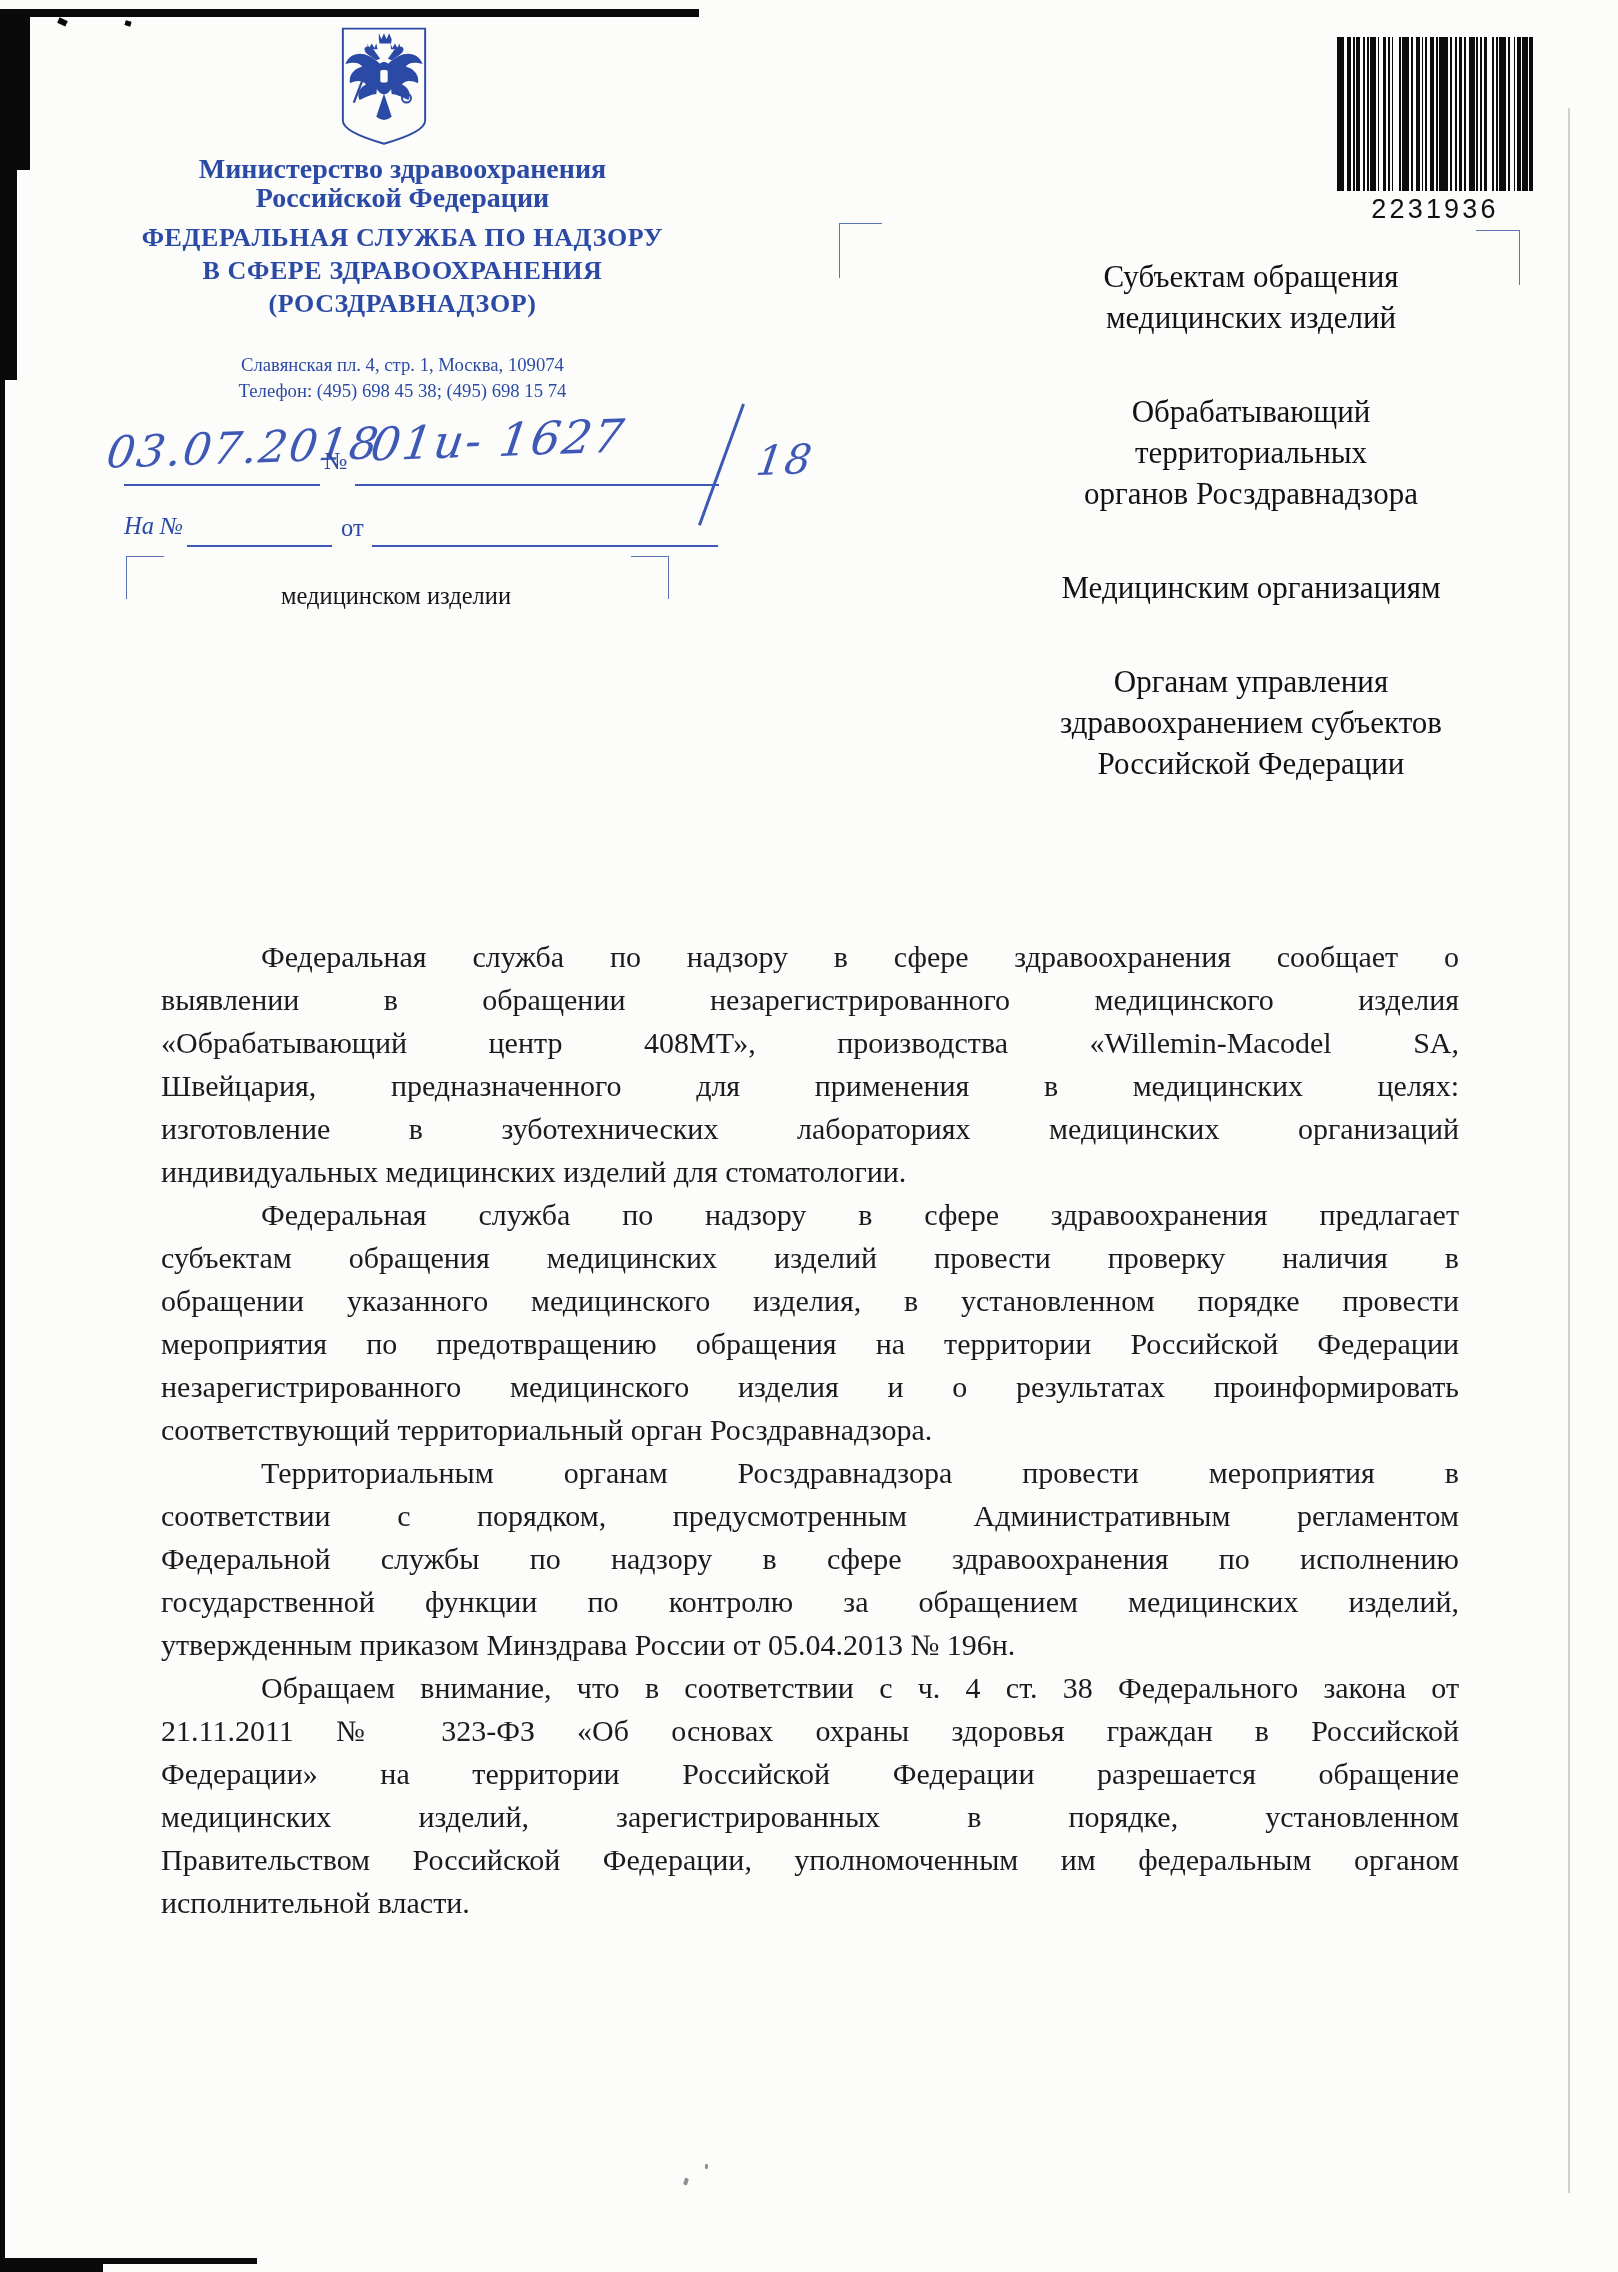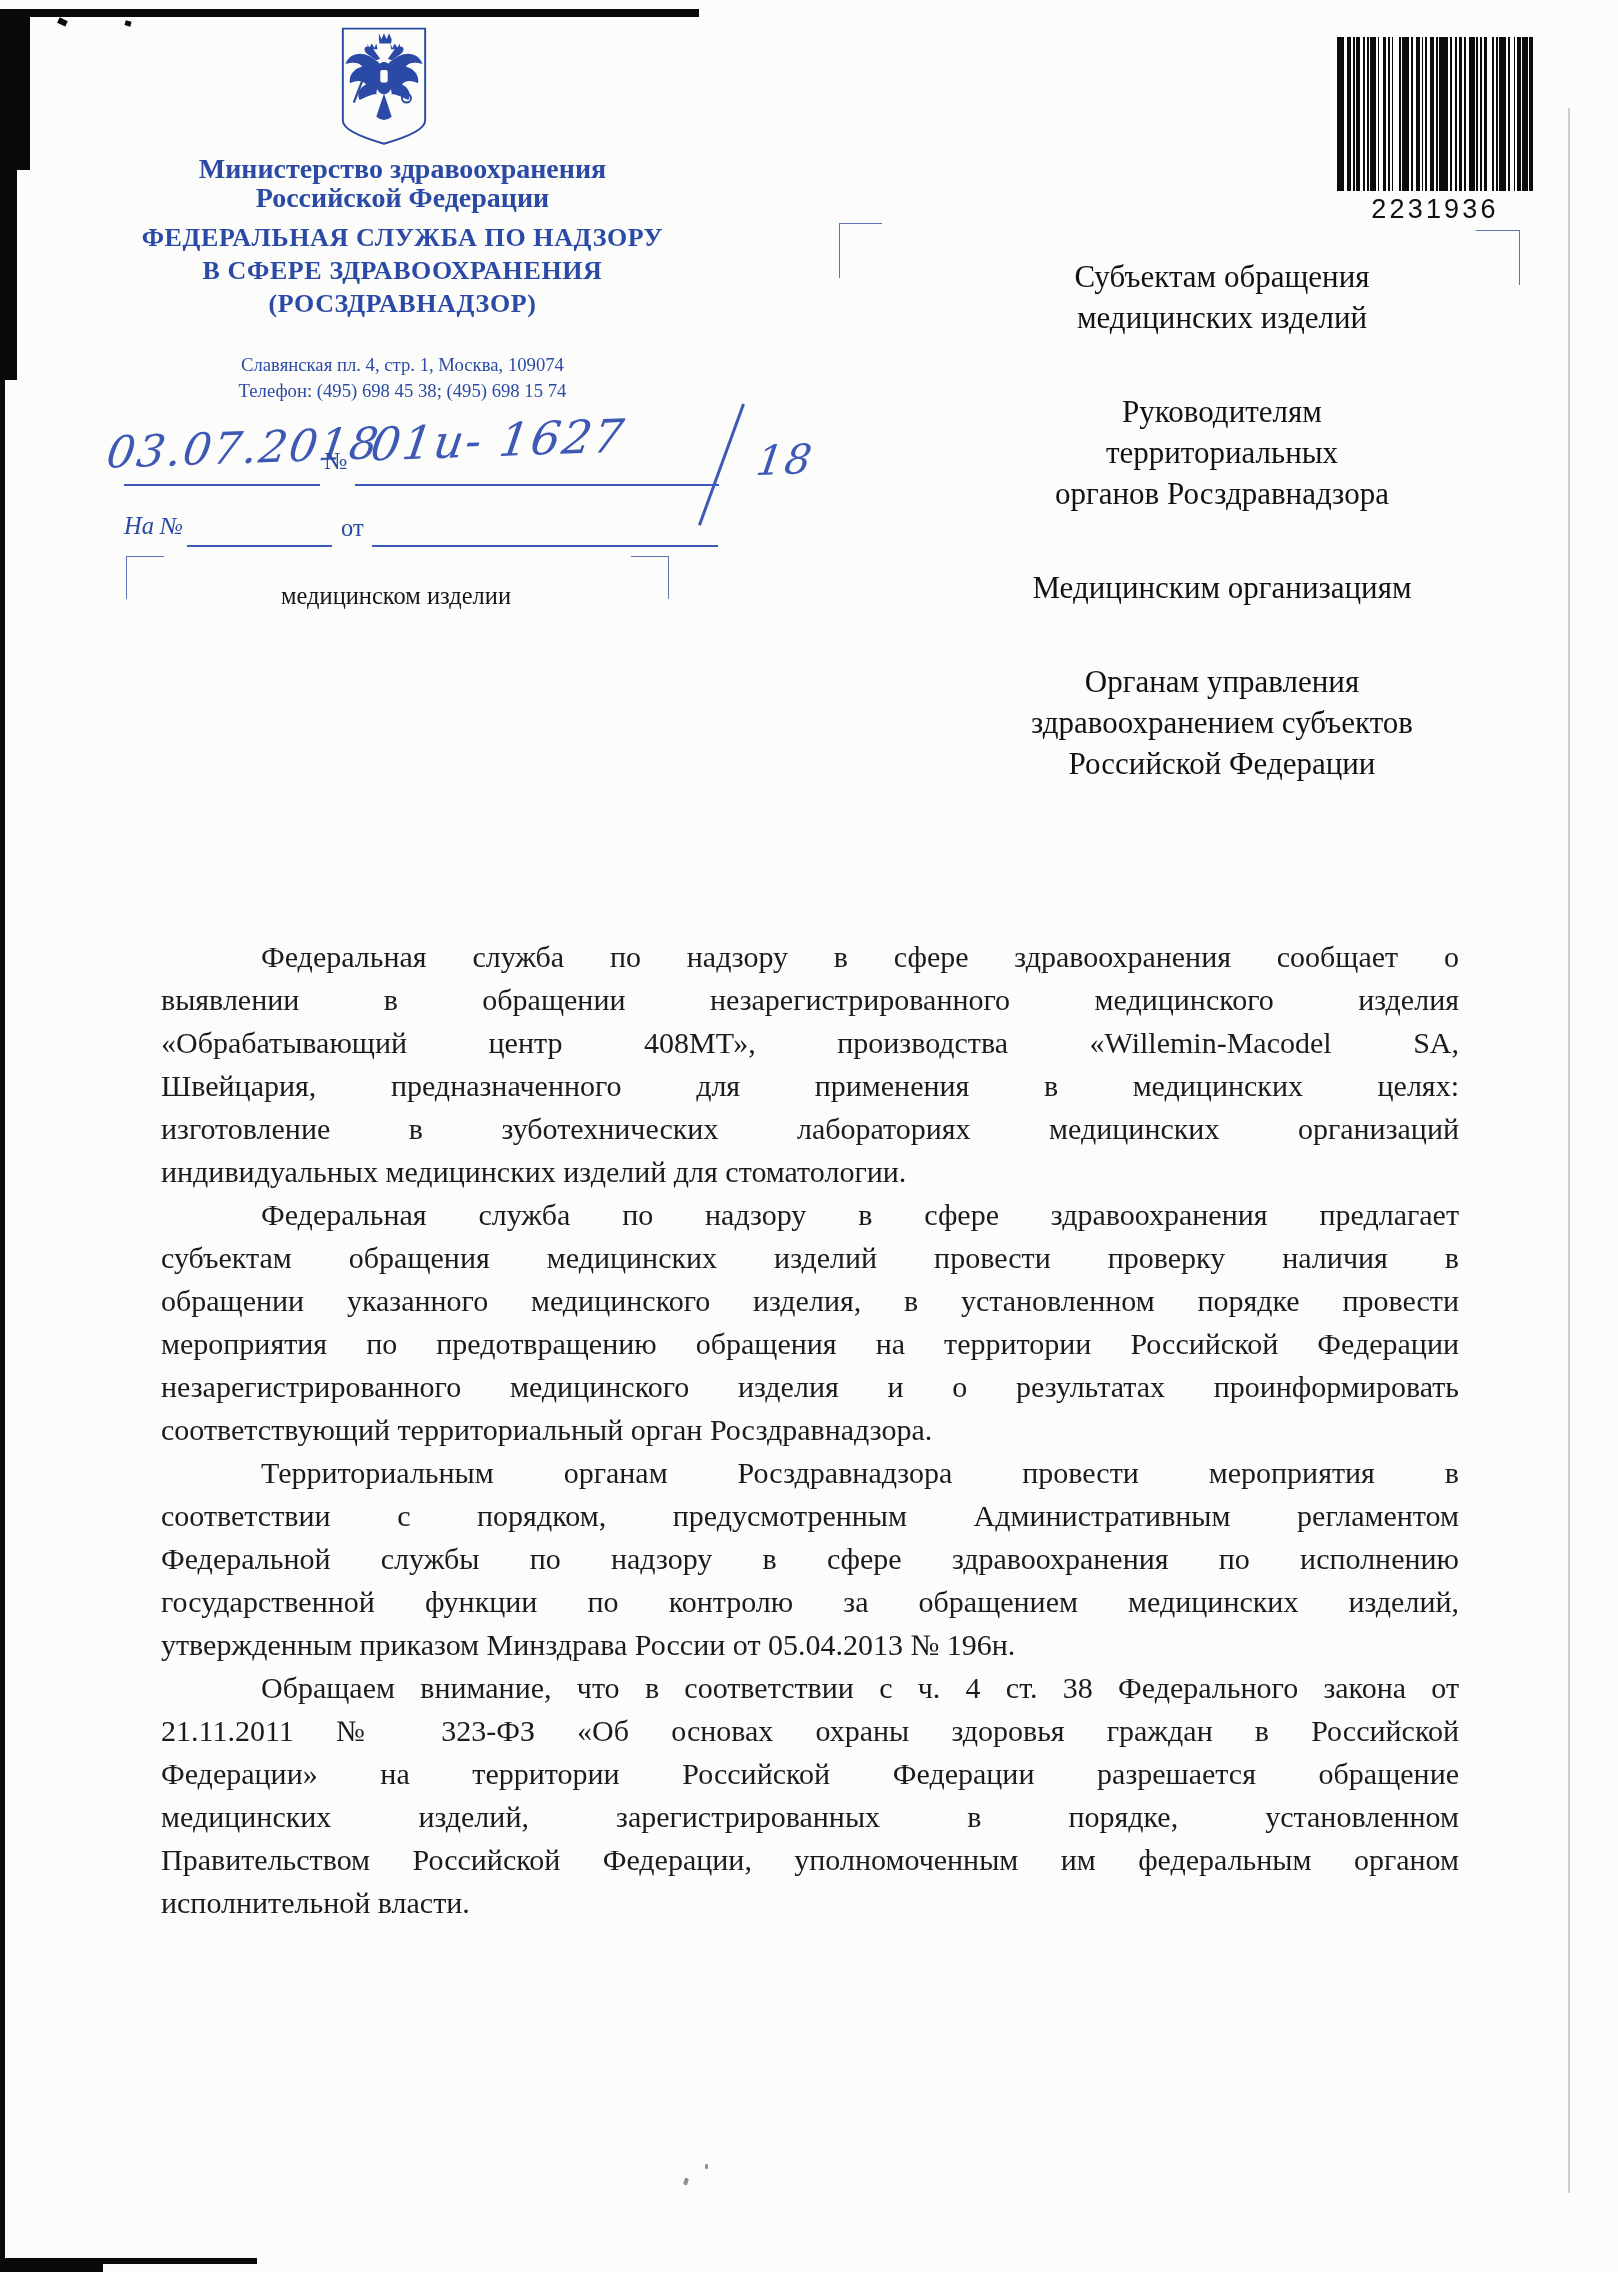--- a/index.html
+++ b/index.html
@@ -23,21 +23,21 @@
   .slash{position:absolute;width:2.6px;background:var(--ink);transform:rotate(20deg);}
   
   .bracket{position:absolute;border:0 solid var(--bracket);}
   .subject{position:absolute;left:281px;width:412px;color:#161616;font-size:24.5px;line-height:37px;}
   
   .barcode{position:absolute;left:1337px;top:37px;width:196px;height:154px;display:flex;align-items:stretch;}
   .barcode .bar{height:100%;background:#0c0c0c;}
   .barcode-num{position:absolute;left:1337px;top:194px;width:196px;text-align:center;
         font-family:"Liberation Sans",sans-serif;font-size:27px;letter-spacing:3.2px;color:#111;}
   
-  .recipients{position:absolute;left:939px;top:256px;width:566px;text-align:center;color:#121212;}
+  .recipients{position:absolute;left:968px;top:256px;width:566px;text-align:center;color:#121212;}
   .recipient-group{margin-bottom:53px;}
   .recipient-line{font-size:31px;line-height:41px;}
   
   .body-text{position:absolute;left:161px;top:935px;width:1298px;color:var(--text);font-size:30px;}
   .body-line{line-height:43px;text-align:justify;text-align-last:justify;}
   .body-line.indent{text-indent:100px;}
   .body-line.last{text-align-last:left;}
 </style>
 </head>
 <body>
@@ -155,21 +155,21 @@
 
   <div class="bracket" style="left:839px;top:223px;width:42px;height:54px;border-left-width:1.9px;border-top-width:1.9px;"></div>
   <div class="bracket" style="left:1476px;top:230px;width:43px;height:54px;border-right-width:1.9px;border-top-width:1.9px;"></div>
 
   <div class="recipients" id="recipients">
       <div class="recipient-group">
         <div class="recipient-line">Субъектам обращения</div>
         <div class="recipient-line">медицинских изделий</div>
       </div>
       <div class="recipient-group">
-        <div class="recipient-line">Руководителям</div>
+        <div class="recipient-line">Обрабатывающий</div>
         <div class="recipient-line">территориальных</div>
         <div class="recipient-line">органов Росздравнадзора</div>
       </div>
       <div class="recipient-group">
         <div class="recipient-line">Медицинским организациям</div>
       </div>
       <div class="recipient-group">
         <div class="recipient-line">Органам управления</div>
         <div class="recipient-line">здравоохранением субъектов</div>
         <div class="recipient-line">Российской Федерации</div>

